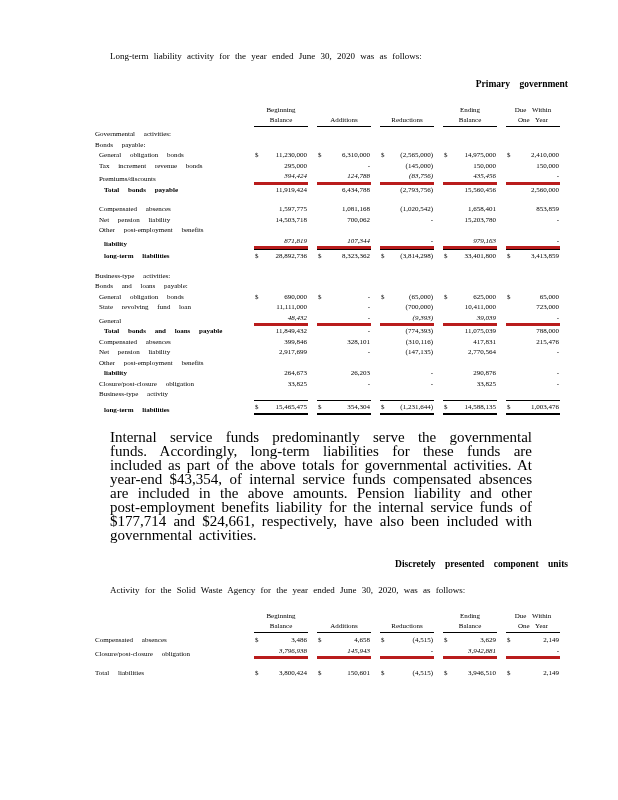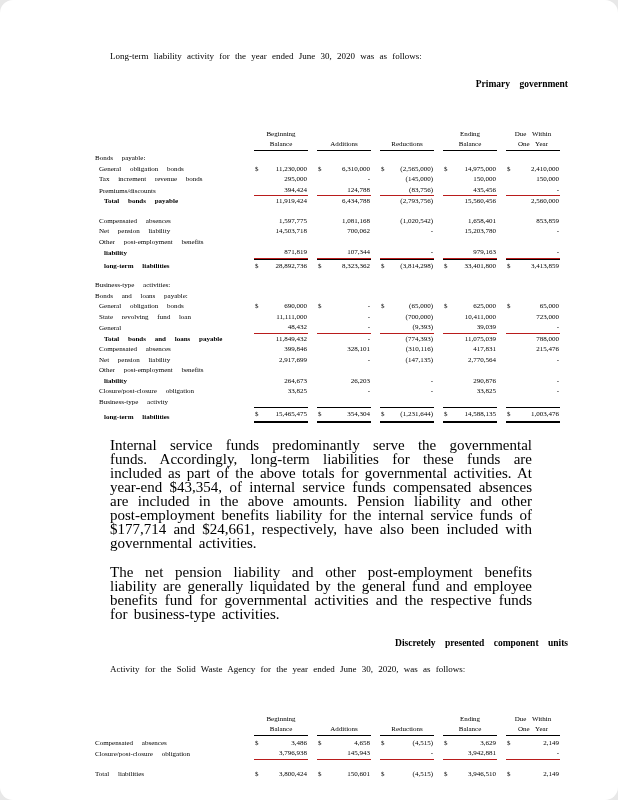--- a/index.html
+++ b/index.html
@@ -1,20 +1,20 @@
 <!DOCTYPE html>
 <html><head>
 <meta charset="utf-8">
 <style>
   html,body { margin:0; padding:0; background:#e8e8e8; }
   .page {
     width:618px; height:800px; background:#ffffff; margin:0 auto;
     box-sizing:border-box; padding:50px 50px 0 95px;
     font-family:"Liberation Serif", serif; color:#000;
-    overflow:hidden; position:relative;border-radius:13px;
+    overflow:hidden; position:relative;
   }
   .intro {
     font-size:9px; word-spacing:3px; margin-left:15px; line-height:12px;
   }
   .heading {
     font-weight:bold; font-size:9.5px; word-spacing:7px;
     margin:16px 0 0 15px; line-height:12px;text-align:right;
   }
   .para {
     font-size:15px; line-height:14px; text-align:justify;
@@ -29,24 +29,24 @@
   .trow.header { margin-bottom:2px; align-items:end; }
   .label { word-spacing:7px; white-space:nowrap; overflow:hidden; }
   .ind1 { padding-left:4px; }
   .ind2 { padding-left:9px;font-weight:bold; }
   .cell {
     display:flex; justify-content:space-between;
     min-height:10.5px; padding:0 1px; box-sizing:border-box;
   }
   .cell .v { margin-left:auto; }
   .hcell {
-    display:block; border-bottom:1px solid #000; padding-bottom:1px;margin-top:24px;
+    display:block; border-bottom:1px solid #000; padding-bottom:1px;
   }
   .hl1,.hl2 { text-align:center; word-spacing:4px; line-height:10px; min-height:10px; }
-  .rule-under .cell { border-bottom:1px solid #b91c1c; }
+  .rule-under .cell { border-bottom:3px solid #b91c1c;font-style:italic; }
   .rule-top .cell { border-top:1px solid #000; padding-top:1px; }
   .rule-grand .cell {
     border-top:1px solid #000; border-bottom:2.5px solid #000;
     padding-top:1px; padding-bottom:1px;
   }
   .spacer { height:9px; }
   .mt-act { margin-top:14px; }
 </style>
 </head>
 <body>
@@ -75,20 +75,28 @@
         <div class="cell hcell">
           <div class="hl1">Ending</div>
           <div class="hl2">Balance</div>
         </div>
         <div class="cell hcell">
           <div class="hl1">Due Within</div>
           <div class="hl2">One Year</div>
         </div>
       </div>
       <div class="trow">
+        <div class="label ind0">Governmental activities:</div>
+        <div class="cell"></div>
+        <div class="cell"></div>
+        <div class="cell"></div>
+        <div class="cell"></div>
+        <div class="cell"></div>
+      </div>
+      <div class="trow">
         <div class="label ind0">Bonds payable:</div>
         <div class="cell"></div>
         <div class="cell"></div>
         <div class="cell"></div>
         <div class="cell"></div>
         <div class="cell"></div>
       </div>
       <div class="trow">
         <div class="label ind1">General obligation bonds</div>
         <div class="cell">
@@ -519,21 +527,20 @@
         </div>
         <div class="cell">
           <span class="d">$</span>
           <span class="v">1,003,476</span>
         </div>
       </div>
     </div>
 
   <div class="para">Internal service funds predominantly serve the governmental funds. Accordingly, long-term liabilities for these funds are included as part of the above totals for governmental activities. At year-end $43,354, of internal service funds compensated absences are included in the above amounts. Pension liability and other post-employment benefits liability for the internal service funds of $177,714 and $24,661, respectively, have also been included with governmental activities.</div>
 
-  <div class="para">The net pension liability and other post-employment benefits liability are generally liquidated by the general fund and employee benefits fund for governmental activities and the respective funds for business-type activities.</div>
 
   <div class="heading">Discretely presented component units</div>
 
   <div class="intro mt-act">Activity for the Solid Waste Agency for the year ended June 30, 2020, was as follows:</div>
 
   <div class="table">
       <div class="trow header">
         <div></div>
         <div class="cell hcell">
           <div class="hl1">Beginning</div>

